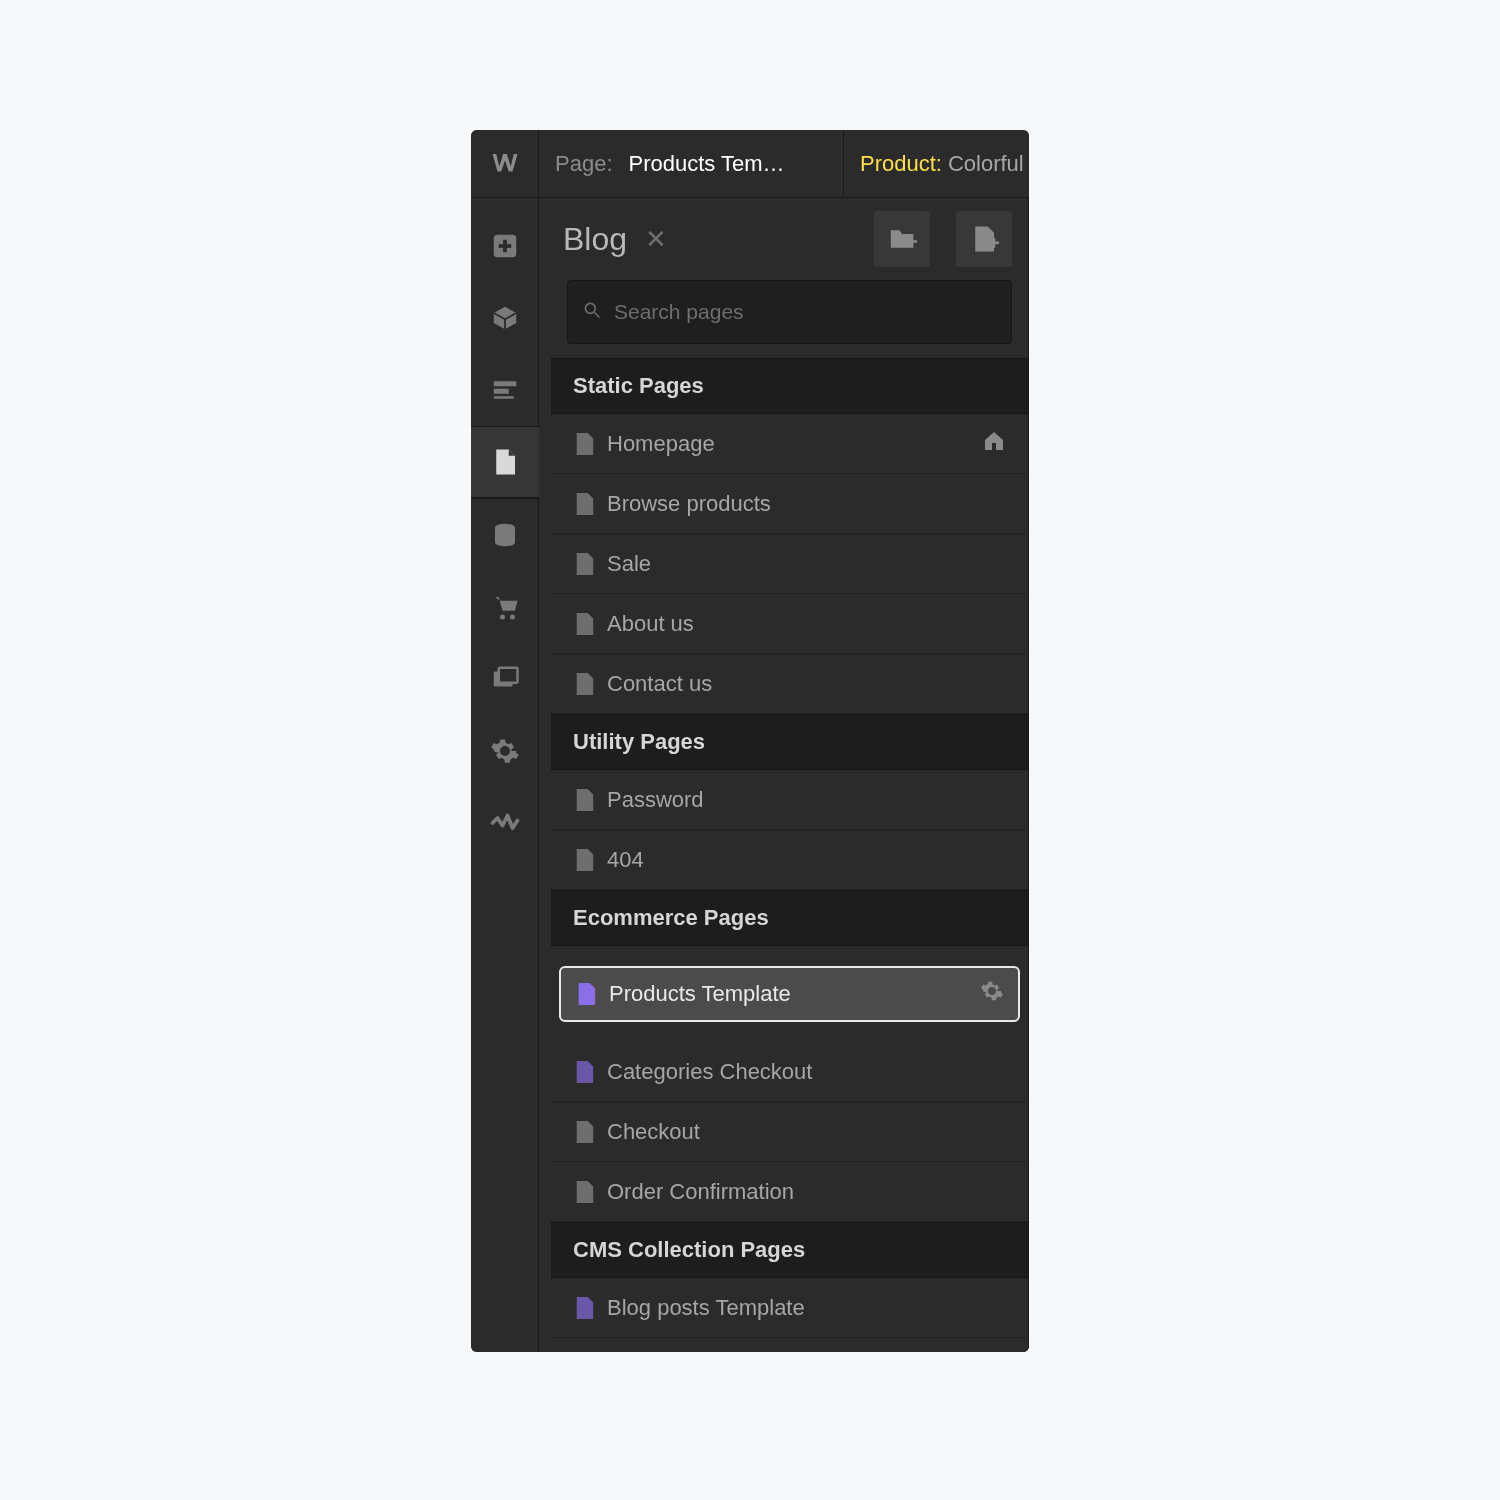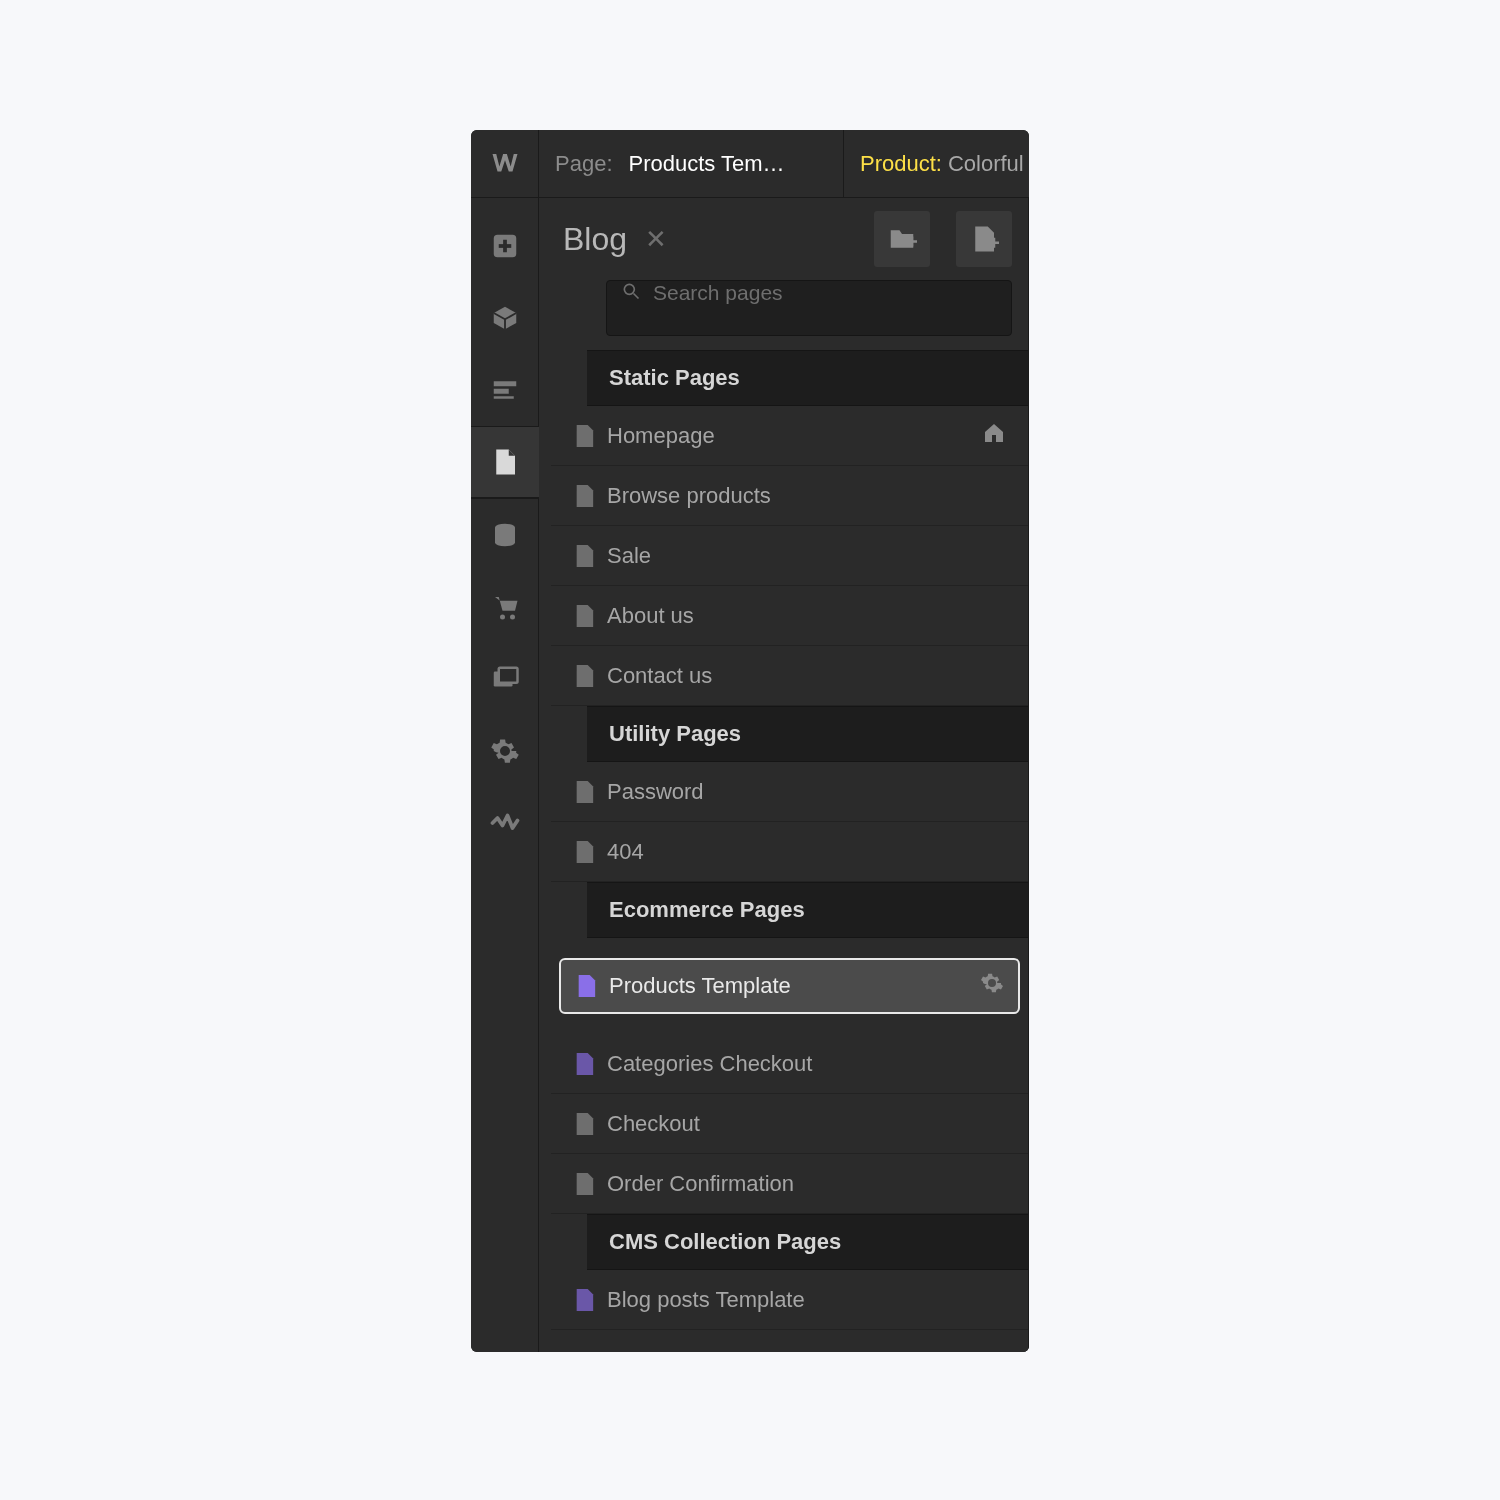--- a/index.html
+++ b/index.html
@@ -141,29 +141,28 @@
     cursor: pointer;
     border-radius: 3px;
     margin-left: 8px;
   }
   .hdr-btn svg { width: 30px; height: 30px; fill: #8a8a8a; }
 
   .search-wrap {
     padding: 0 16px 14px 16px;
   }
   .search {
-    height: 56px;
+    height: 64px;
     background: #1f1f1f;
     border: 1px solid #151515;
     border-radius: 4px;
     display: flex;
-    align-items: flex-start;
+    align-items: center;
     padding: 0 14px;
     gap: 12px;
-    margin-left: 39px;
   }
   .search svg { width: 20px; height: 20px; fill: #6e6e6e; }
   .search input {
     flex: 1;
     background: transparent;
     border: none;
     outline: none;
     color: #c9c9c9;
     font-size: 21px;
   }
@@ -173,21 +172,20 @@
     height: 56px;
     background: #1d1d1d;
     display: flex;
     align-items: center;
     padding: 0 22px;
     font-size: 22px;
     font-weight: 600;
     color: #d6d6d6;
     border-top: 1px solid #151515;
     border-bottom: 1px solid #151515;
-    margin-left: 36px;
   }
 
   .row {
     height: 60px;
     display: flex;
     align-items: center;
     padding: 0 22px;
     gap: 12px;
     font-size: 22px;
     color: #a6a6a6;

